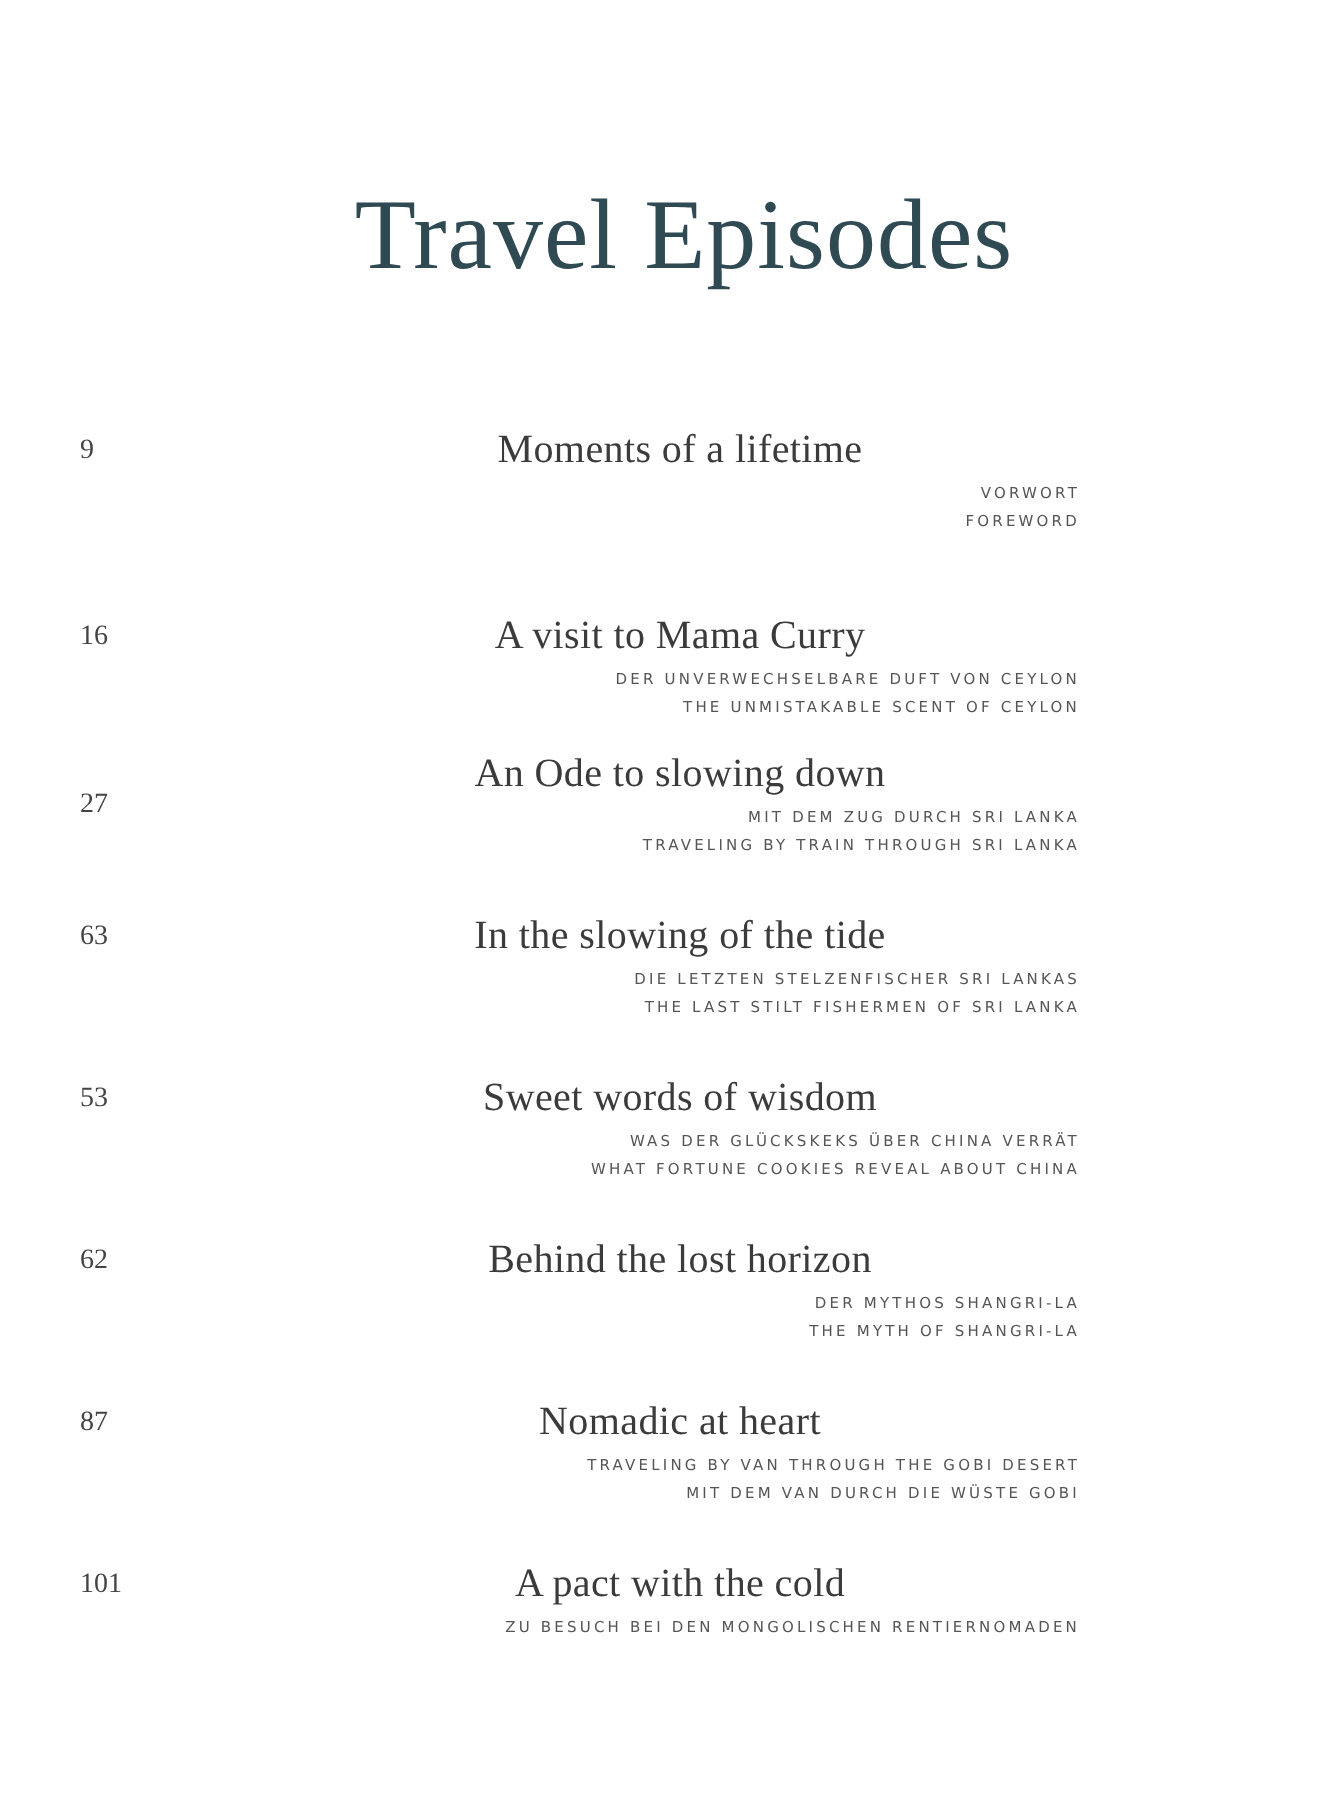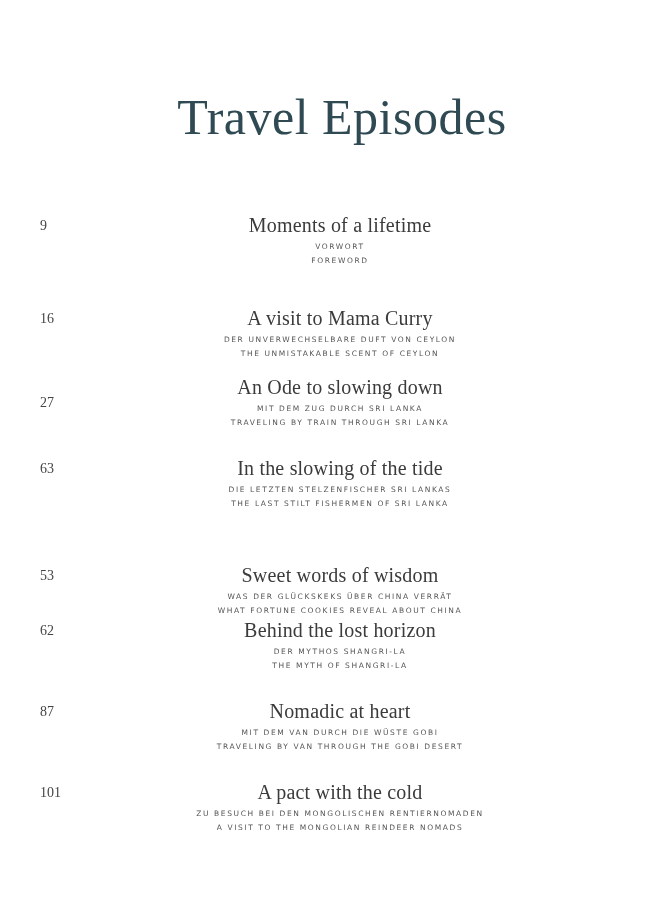--- a/index.html
+++ b/index.html
@@ -64,20 +64,21 @@
       letter-spacing: 0.2px;
       margin-bottom: 5px;
     }
     .entry-sub {
       font-family: "DejaVu Sans", sans-serif;
       font-size: 7.5px;
       letter-spacing: 1.6px;
       color: #555;
       line-height: 14px;
       text-transform: uppercase;
+      text-align: right;
     }
   </style>
 </head>
 <body>
 
 <h1 class="page-title">Travel Episodes</h1>
 
 <div class="toc">
 
   <div class="toc-entry" style="top:215px;">
@@ -109,21 +110,21 @@
 
   <div class="toc-entry" style="top:458px;">
     <span class="page-num" style="top:3px;">63</span>
     <div class="entry-body">
       <div class="entry-title">In the slowing of the tide</div>
       <div class="entry-sub">DIE LETZTEN STELZENFISCHER SRI LANKAS</div>
       <div class="entry-sub">THE LAST STILT FISHERMEN OF SRI LANKA</div>
     </div>
   </div>
 
-  <div class="toc-entry" style="top:539px;margin-top:26px;">
+  <div class="toc-entry" style="top:539px;">
     <span class="page-num" style="top:3px;">53</span>
     <div class="entry-body">
       <div class="entry-title">Sweet words of wisdom</div>
       <div class="entry-sub">WAS DER GLÜCKSKEKS ÜBER CHINA VERRÄT</div>
       <div class="entry-sub">WHAT FORTUNE COOKIES REVEAL ABOUT CHINA</div>
     </div>
   </div>
 
   <div class="toc-entry" style="top:620px;">
     <span class="page-num" style="top:3px;">62</span>
@@ -131,27 +132,26 @@
       <div class="entry-title">Behind the lost horizon</div>
       <div class="entry-sub">DER MYTHOS SHANGRI-LA</div>
       <div class="entry-sub">THE MYTH OF SHANGRI-LA</div>
     </div>
   </div>
 
   <div class="toc-entry" style="top:701px;">
     <span class="page-num" style="top:3px;">87</span>
     <div class="entry-body">
       <div class="entry-title">Nomadic at heart</div>
+      <div class="entry-sub">TRAVELING BY VAN THROUGH THE GOBI DESERT</div>
       <div class="entry-sub">MIT DEM VAN DURCH DIE WÜSTE GOBI</div>
-      <div class="entry-sub">TRAVELING BY VAN THROUGH THE GOBI DESERT</div>
     </div>
   </div>
 
   <div class="toc-entry" style="top:782px;">
     <span class="page-num" style="top:3px;">101</span>
     <div class="entry-body">
       <div class="entry-title">A pact with the cold</div>
       <div class="entry-sub">ZU BESUCH BEI DEN MONGOLISCHEN RENTIERNOMADEN</div>
-      <div class="entry-sub">A VISIT TO THE MONGOLIAN REINDEER NOMADS</div>
     </div>
   </div>
 
 </div>
 
 </body></html>

